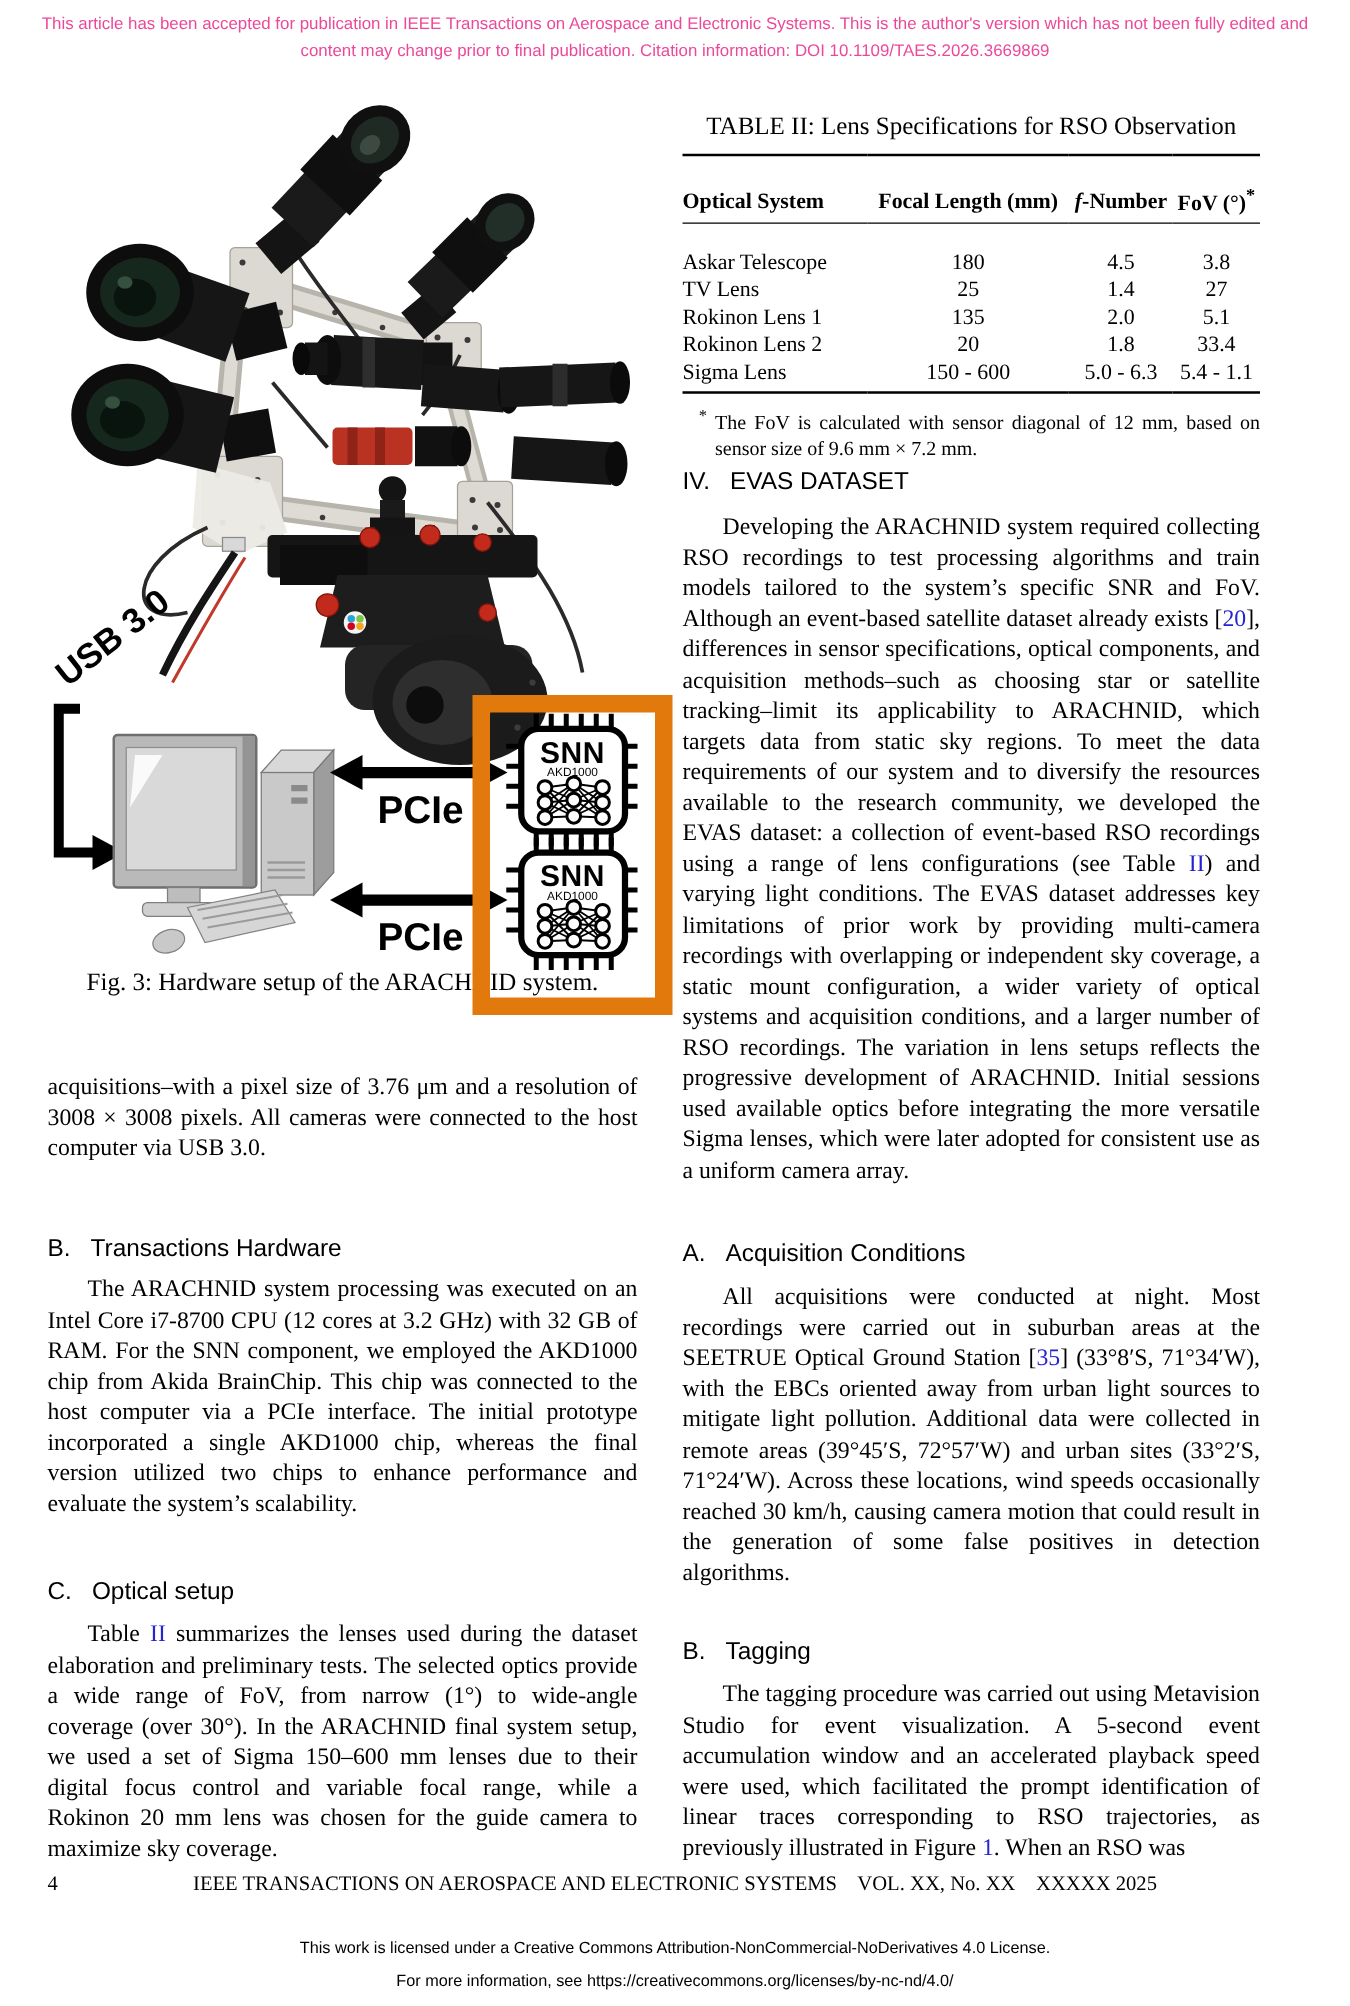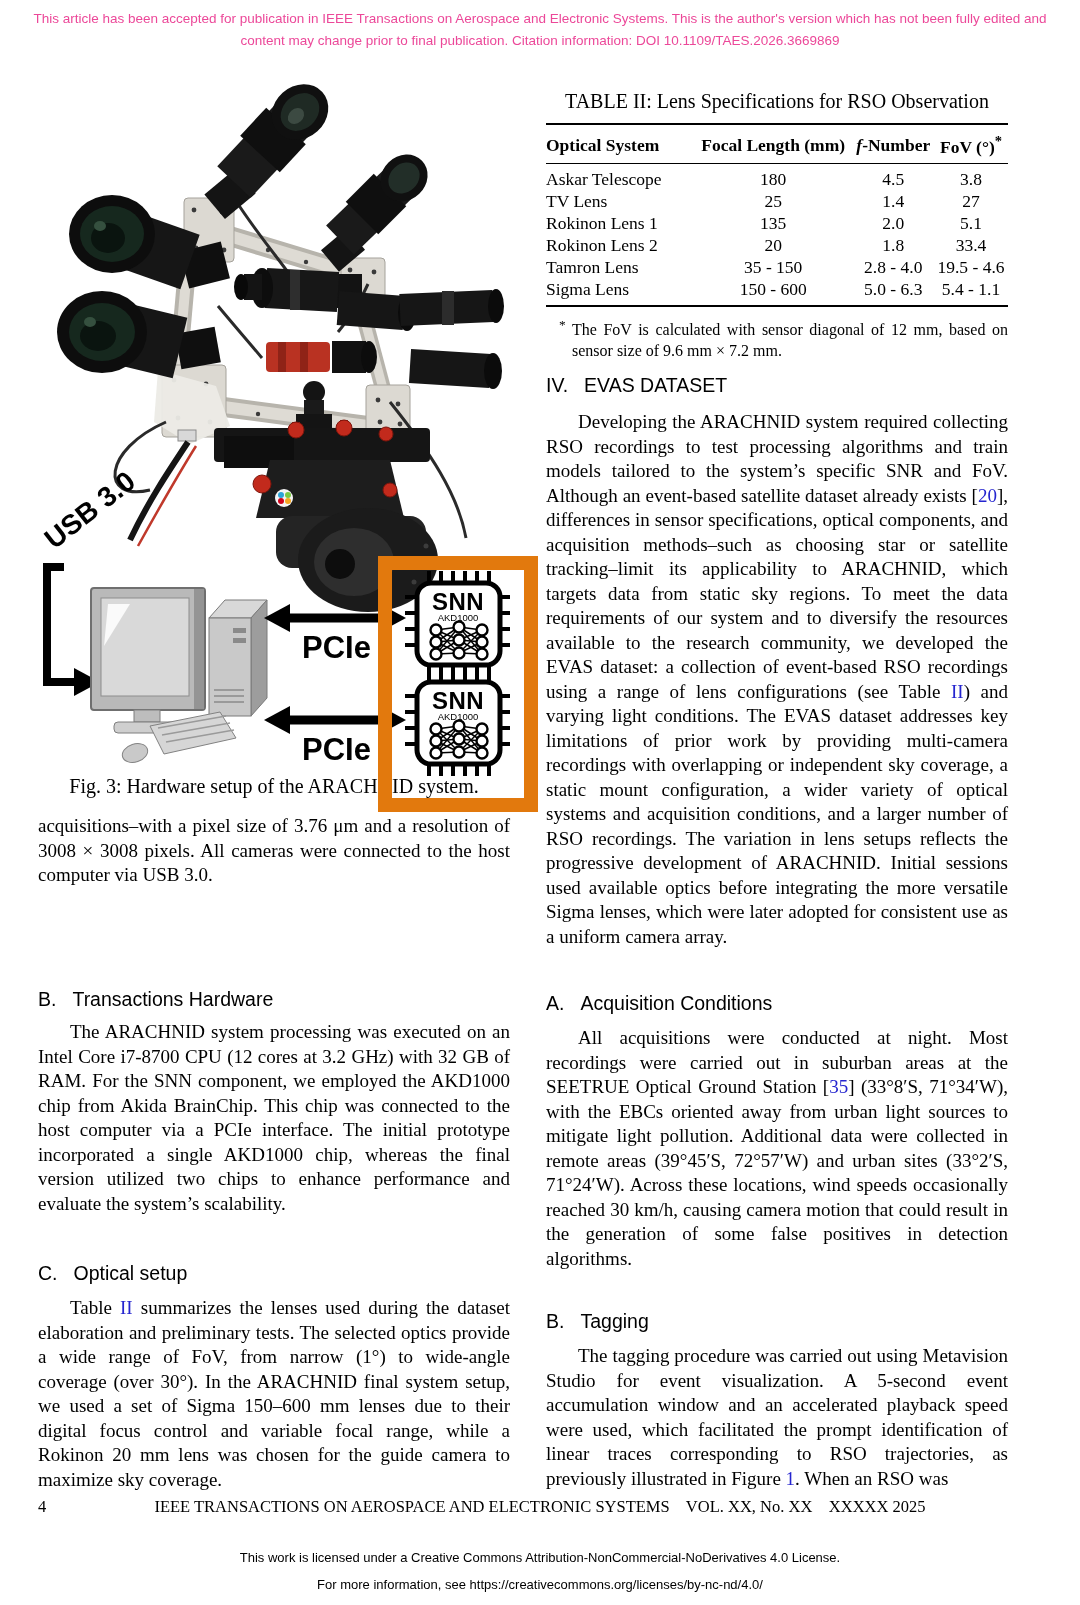--- a/index.html
+++ b/index.html
@@ -38,27 +38,27 @@
     border:14px solid #E2790D;box-sizing:border-box;z-index:3;
   }
   .pcie{font-family:"Liberation Sans", sans-serif;font-weight:bold;font-size:31px;}
   .usb{font-family:"Liberation Sans", sans-serif;font-weight:bold;font-size:28px;}
   .chip-t{font-family:"Liberation Sans", sans-serif;font-weight:bold;font-size:24px;letter-spacing:.5px;}
   .chip-s{font-family:"Liberation Sans", sans-serif;font-size:9.5px;}
   
   .tbl-title{font-size:20px;text-align:center;margin-bottom:10px;}
   table.spec{border-collapse:collapse;width:100%;border-top:2px solid #000;border-bottom:2px solid #000;}
   table.spec th{
-    font-size:17.5px;font-weight:bold;text-align:left;padding:8px 0 5px 0;
+    font-size:17.5px;font-weight:bold;text-align:left;padding:24px 0 5px 0;
     border-bottom:1.5px solid #000;
   }
   table.spec td{font-size:17.5px;padding:0.5px 0;}
   table.spec th.num,table.spec td.num{text-align:center;}
   table.spec th:first-child,table.spec td:first-child{width:32%;}
-  table.spec tbody tr:first-child td{padding-top:5px;}
+  table.spec tbody tr:first-child td{padding-top:20px;}
   table.spec tbody tr:last-child td{padding-bottom:5px;}
   .tbl-note{
     font-size:16px;line-height:21px;margin-top:7px;padding-left:26px;text-indent:-13px;
     text-align:justify;
   }
   
   .footer-line{position:absolute;top:1497px;left:0;width:100%;text-align:center;font-size:16.5px;white-space:pre;}
   .page-num{position:absolute;top:1497px;left:38px;font-size:16.5px;}
   .license{
     position:absolute;left:0;width:100%;text-align:center;
@@ -337,21 +337,21 @@
           </g>
 
           <use href="#snn-chip" transform="translate(0,99)"></use>
         </g>
       </svg>
 
       <div class="fig-caption">Fig. 3: Hardware setup of the ARACHNID system.</div>
       <div class="highlight" style="border-color: rgb(226, 121, 13);"></div>
     </div>
 
-    <p class="abs body-text" style="top:744px"><span>acquisitions–with a pixel size of 3.76 μm and a resolution of 3008 × 3008 pixels. All cameras were connected to the host computer via USB 3.0.</span></p>
+    <p class="abs body-text" style="top:788px"><span>acquisitions–with a pixel size of 3.76 μm and a resolution of 3008 × 3008 pixels. All cameras were connected to the host computer via USB 3.0.</span></p>
 
     <h3 class="abs sec-head" style="top:918px">
       <span>B.</span><span class="gap"></span><span>Transactions Hardware</span>
     </h3>
     <p class="abs body-text indent" style="top:950px"><span>The ARACHNID system processing was executed on an Intel Core i7-8700 CPU (12 cores at 3.2 GHz) with 32 GB of RAM. For the SNN component, we employed the AKD1000 chip from Akida BrainChip. This chip was connected to the host computer via a PCIe interface. The initial prototype incorporated a single AKD1000 chip, whereas the final version utilized two chips to enhance performance and evaluate the system’s scalability.</span></p>
 
     <h3 class="abs sec-head" style="top:1192px">
       <span>C.</span><span class="gap"></span><span>Optical setup</span>
     </h3>
     <p class="abs body-text indent" style="top:1226px"><span>Table </span><span class="cite" style="color: rgb(37, 37, 207);">II</span><span> summarizes the lenses used during the dataset elaboration and preliminary tests. The selected optics provide a wide range of FoV, from narrow (1°) to wide-angle coverage (over 30°). In the ARACHNID final system setup, we used a set of Sigma 150–600 mm lenses due to their digital focus control and variable focal range, while a Rokinon 20 mm lens was chosen for the guide camera to maximize sky coverage.</span></p>
@@ -387,26 +387,20 @@
               <td>Rokinon Lens 1</td>
               <td class="num">135</td>
               <td class="num">2.0</td>
               <td class="num">5.1</td>
             </tr>
             <tr>
               <td>Rokinon Lens 2</td>
               <td class="num">20</td>
               <td class="num">1.8</td>
               <td class="num">33.4</td>
-            </tr>
-            <tr>
-              <td>Tamron Lens</td>
-              <td class="num">35 - 150</td>
-              <td class="num">2.8 - 4.0</td>
-              <td class="num">19.5 - 4.6</td>
             </tr>
             <tr>
               <td>Sigma Lens</td>
               <td class="num">150 - 600</td>
               <td class="num">5.0 - 6.3</td>
               <td class="num">5.4 - 1.1</td>
             </tr>
           </tbody>
         </table>
       <div class="tbl-note"><sup>*</sup><span> The FoV is calculated with sensor diagonal of 12 mm, based on sensor size of 9.6 mm × 7.2 mm.</span></div>

